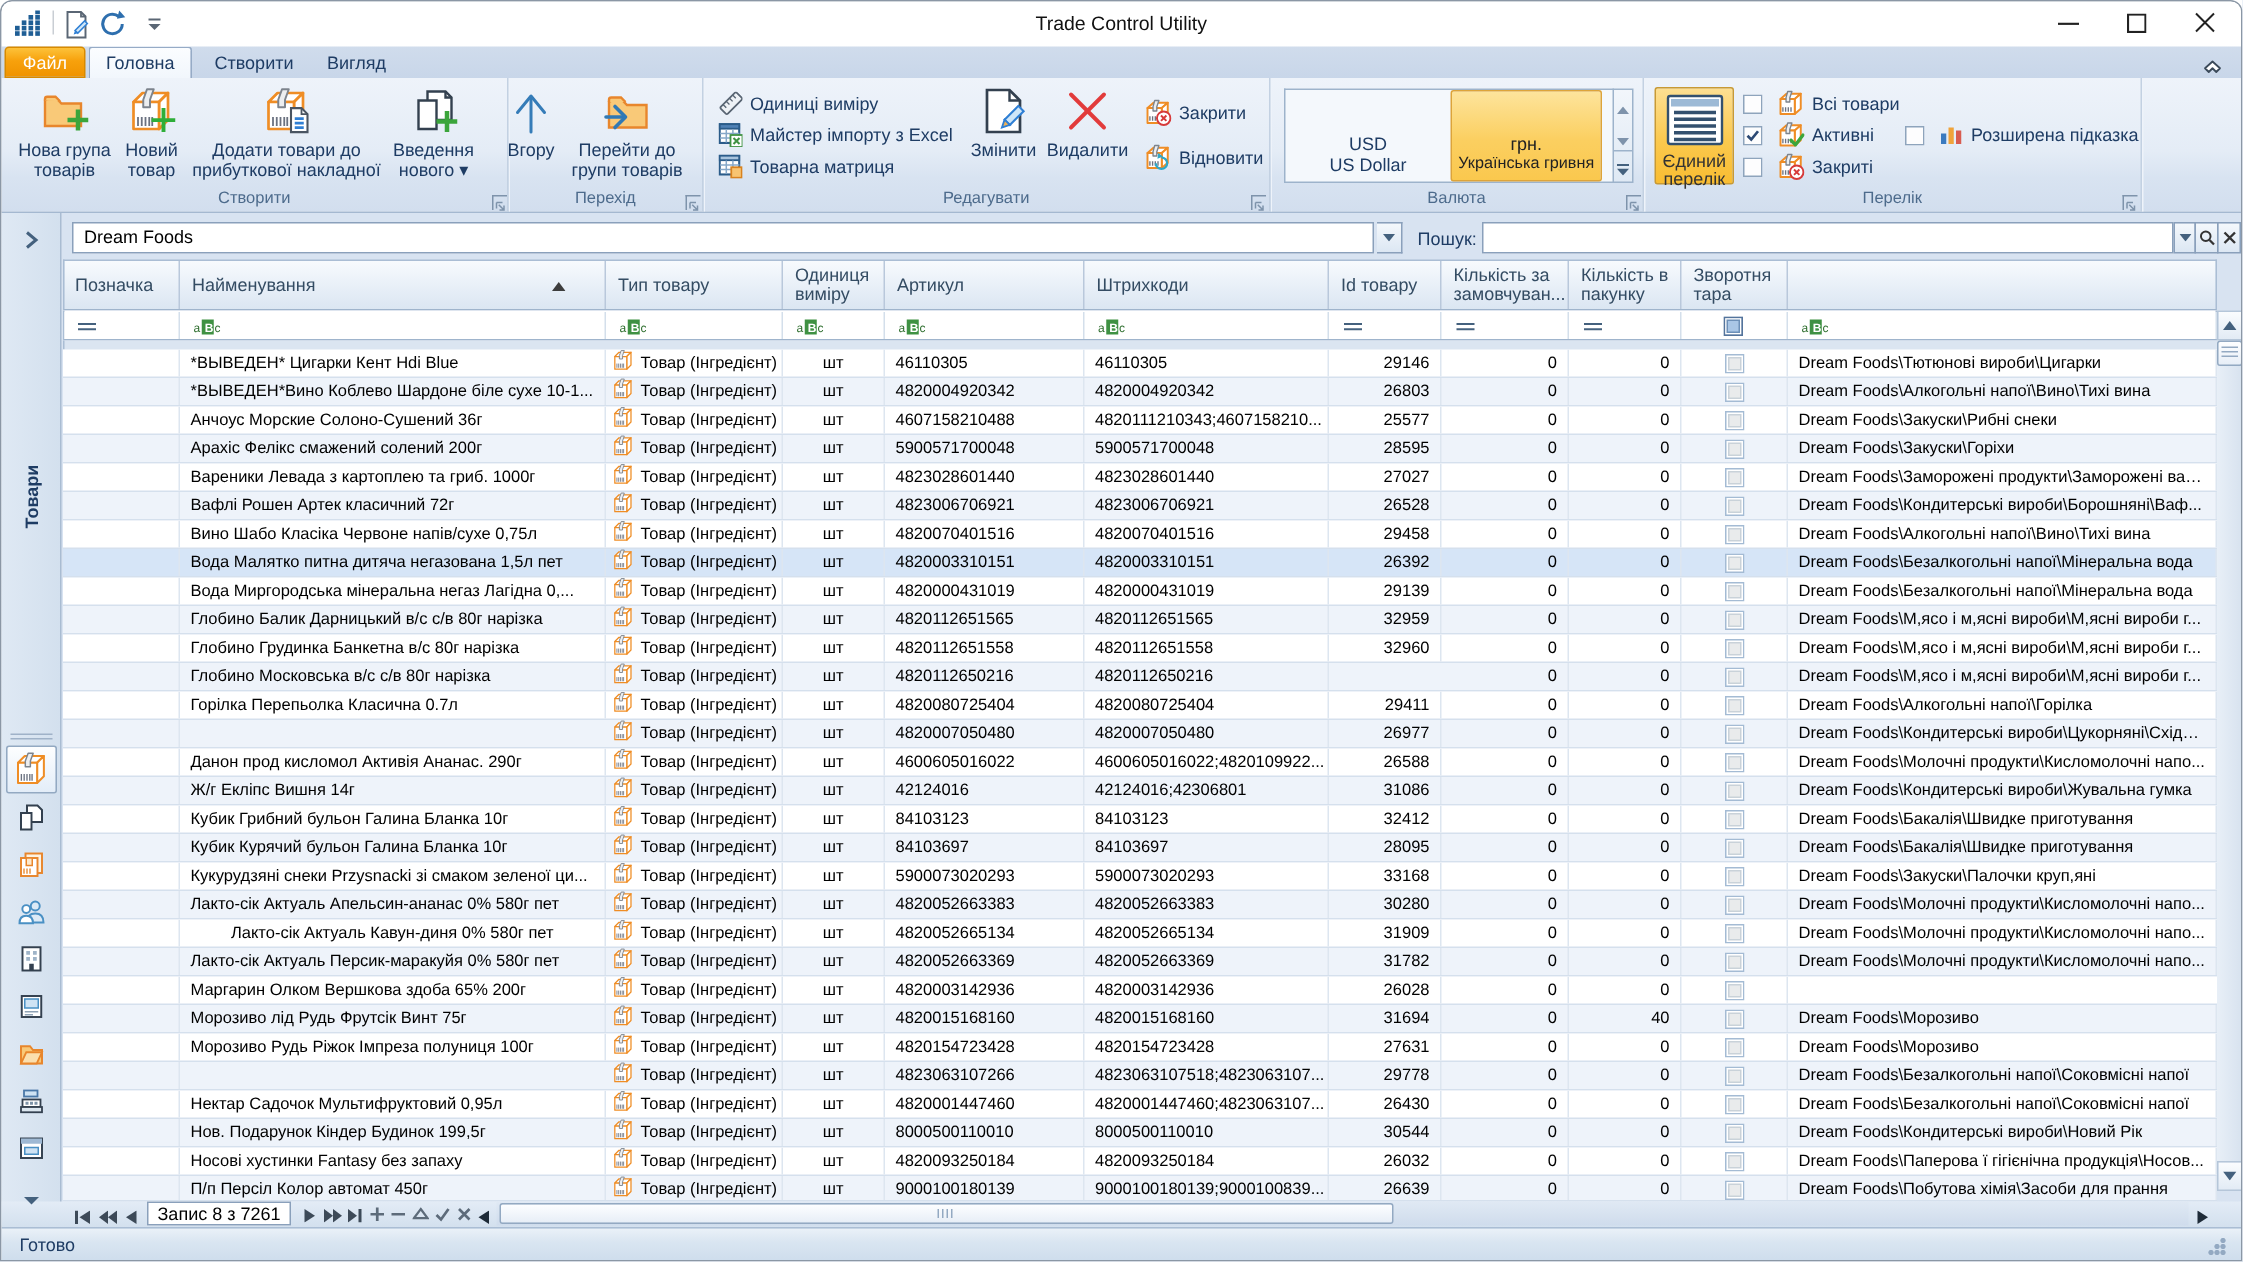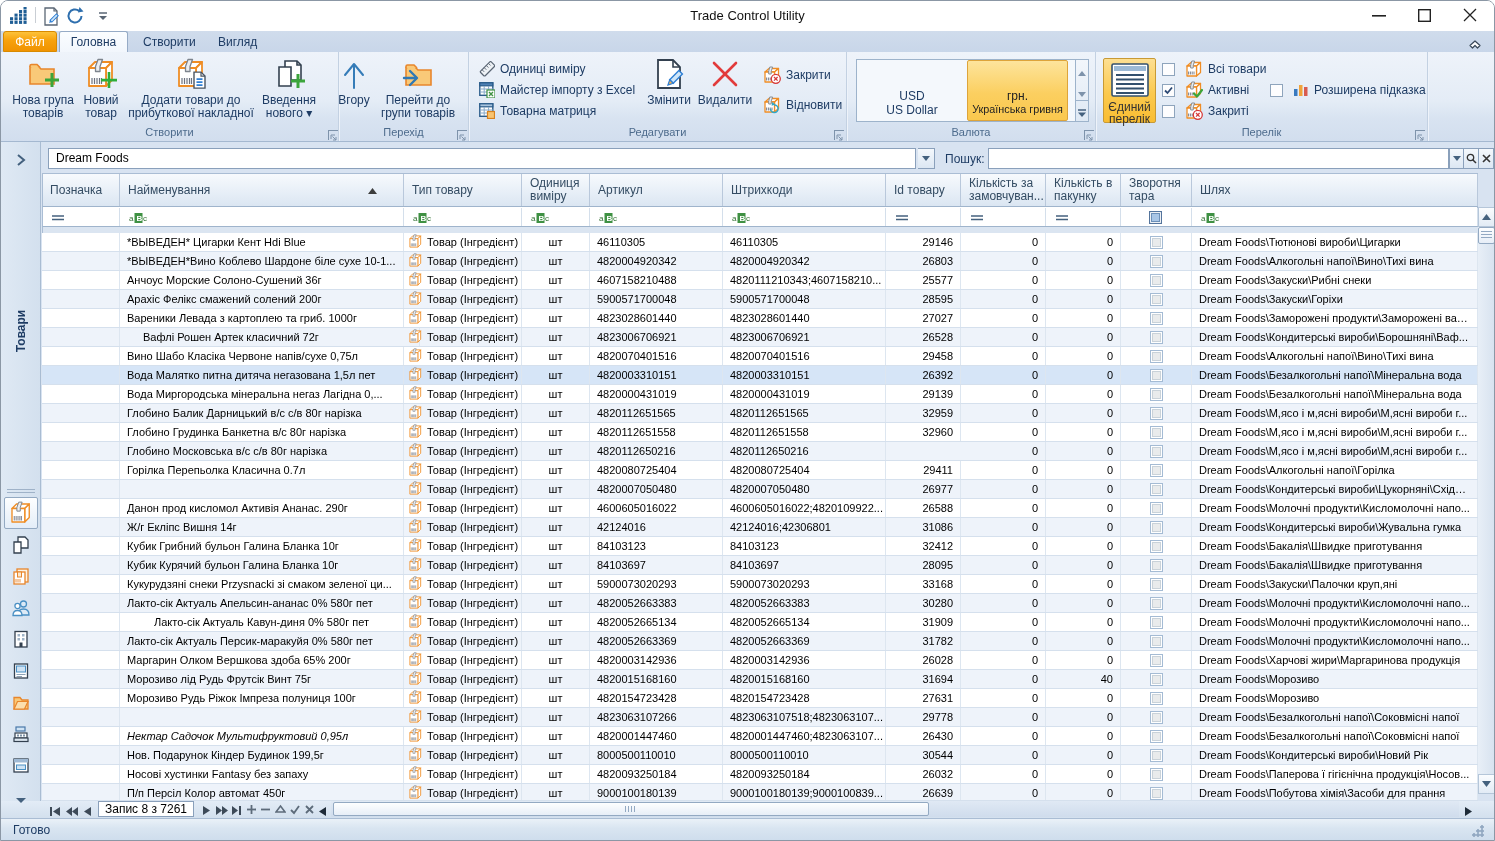--- a/index.html
+++ b/index.html
@@ -555,21 +555,20 @@
           <polygon points="4.5,0 9,6 0,6" fill="#3d3d3d"></polygon>
         </svg></div></div>
 <div class="hcell" style="left:404px;top:173px;width:117px;height:32px">Тип товару</div>
 <div class="hcell" style="left:522px;top:173px;width:67px;height:32px">Одиниця<br>виміру</div>
 <div class="hcell" style="left:590px;top:173px;width:132px;height:32px">Артикул</div>
 <div class="hcell" style="left:723px;top:173px;width:162px;height:32px">Штрихкоди</div>
 <div class="hcell" style="left:886px;top:173px;width:74px;height:32px">Id товару</div>
 <div class="hcell" style="left:961px;top:173px;width:84px;height:32px">Кількість за<br>замовчуван...</div>
 <div class="hcell" style="left:1046px;top:173px;width:74px;height:32px">Кількість в<br>пакунку</div>
 <div class="hcell" style="left:1121px;top:173px;width:70px;height:32px">Зворотня<br>тара</div>
-<div class="hcell" style="left:1192px;top:173px;width:285px;height:32px">Шлях</div>
 <div class="abs" style="left:41px;top:206px;width:1436px;height:20px;background:#fff;border-left:1px solid #aabdd4;border-right:1px solid #aabdd4;border-bottom:1px solid #9fb4cc"></div>
 <div class="fcell" style="left:42px;top:207px;width:77px;height:18px;justify-content:flex-start">
       <svg width="14" height="9" viewBox="0 0 14 9" style="">
         <g stroke="#44617e" stroke-width="1.4">
           <line x1="1" y1="3" x2="13" y2="3"></line>
           <line x1="1" y1="6.5" x2="13" y2="6.5"></line>
         </g>
       </svg>
     </div>
 <div class="fcell" style="left:120px;top:207px;width:283px;height:18px;justify-content:flex-start">
@@ -805,21 +804,21 @@
       <div class="dcell " style="left:1079px;width:71px;padding:0">
         <div style="margin:2.5px auto 0;width:13px"><svg width="13" height="13" viewBox="0 0 13 13" style="">
             <rect x="0.5" y="0.5" width="12" height="12" fill="#fff" stroke="#a4bbd4" stroke-width="1"></rect>
             <rect x="2.5" y="2.5" width="8" height="8" fill="#e9ebec" stroke="#c9d2d9" stroke-width="1"></rect>
           </svg></div>
       </div>
       <div class="dcell " style="left:1150px;width:286px;">Dream Foods\Заморожені продукти\Заморожені вар...</div>
     </div>
 <div class="drow" style="top:327px;height:19px;background:#eef3fa;border-bottom:1px solid #d5e0ed">
       <div class="dcell " style="left:0px;width:78px;"></div>
-      <div class="dcell " style="left:78px;width:284px;margin-left:16px;">Вафлі Рошен Артек класичний 72г</div>
+      <div class="dcell " style="left:78px;width:284px;">Вафлі Рошен Артек класичний 72г</div>
       <div class="dcell " style="left:362px;width:118px;padding-left:4px;padding-right:0"><span style="display:inline-block;vertical-align:-3px;margin-right:4px"><svg width="15" height="15" viewBox="0 0 15 15" style="">
             <g transform="scale(0.46875)" fill="none">
     <polygon points="4,10 21,10 27,4 10,4" fill="#fff" stroke="#ef8d25" stroke-width="1.8" stroke-linejoin="round"></polygon>
     <polygon points="21,10 27,4 27,22 21,28" fill="#fff" stroke="#ef8d25" stroke-width="1.8" stroke-linejoin="round"></polygon>
     <rect x="4" y="10" width="17" height="18" fill="#fff" stroke="#ef8d25" stroke-width="1.8" stroke-linejoin="round"></rect>
     <polygon points="13,1.5 17.5,1.5 15,8.5 15,13.5 10.5,13.5 10.5,8.5" fill="#eceef0" stroke="#7d848d" stroke-width="1.3" stroke-linejoin="round"></polygon>
     <g stroke="#6b7280" stroke-width="1.2">
       <line x1="7" y1="20" x2="7" y2="26"></line>
                 <line x1="9.5" y1="20" x2="9.5" y2="26"></line>
                 <line x1="12" y1="20" x2="12" y2="26"></line>
@@ -1376,21 +1375,20 @@
       <div class="dcell " style="left:681px;width:163px;padding-right:2px">4820003142936</div>
       <div class="dcell num" style="left:844px;width:75px;">26028</div>
       <div class="dcell num" style="left:919px;width:85px;">0</div>
       <div class="dcell num" style="left:1004px;width:75px;">0</div>
       <div class="dcell " style="left:1079px;width:71px;padding:0">
         <div style="margin:2.5px auto 0;width:13px"><svg width="13" height="13" viewBox="0 0 13 13" style="">
             <rect x="0.5" y="0.5" width="12" height="12" fill="#fff" stroke="#a4bbd4" stroke-width="1"></rect>
             <rect x="2.5" y="2.5" width="8" height="8" fill="#e9ebec" stroke="#c9d2d9" stroke-width="1"></rect>
           </svg></div>
       </div>
-      <div class="dcell " style="left:1150px;width:286px;">Dream Foods\Харчові жири\Маргаринова продукція</div>
     </div>
 <div class="drow" style="top:669px;height:19px;background:#eef3fa;border-bottom:1px solid #d5e0ed">
       <div class="dcell " style="left:0px;width:78px;"></div>
       <div class="dcell " style="left:78px;width:284px;">Морозиво лід Рудь Фрутсік Винт 75г</div>
       <div class="dcell " style="left:362px;width:118px;padding-left:4px;padding-right:0"><span style="display:inline-block;vertical-align:-3px;margin-right:4px"><svg width="15" height="15" viewBox="0 0 15 15" style="">
             <g transform="scale(0.46875)" fill="none">
     <polygon points="4,10 21,10 27,4 10,4" fill="#fff" stroke="#ef8d25" stroke-width="1.8" stroke-linejoin="round"></polygon>
     <polygon points="21,10 27,4 27,22 21,28" fill="#fff" stroke="#ef8d25" stroke-width="1.8" stroke-linejoin="round"></polygon>
     <rect x="4" y="10" width="17" height="18" fill="#fff" stroke="#ef8d25" stroke-width="1.8" stroke-linejoin="round"></rect>
     <polygon points="13,1.5 17.5,1.5 15,8.5 15,13.5 10.5,13.5 10.5,8.5" fill="#eceef0" stroke="#7d848d" stroke-width="1.3" stroke-linejoin="round"></polygon>
@@ -1475,21 +1473,21 @@
       <div class="dcell " style="left:1079px;width:71px;padding:0">
         <div style="margin:2.5px auto 0;width:13px"><svg width="13" height="13" viewBox="0 0 13 13" style="">
             <rect x="0.5" y="0.5" width="12" height="12" fill="#fff" stroke="#a4bbd4" stroke-width="1"></rect>
             <rect x="2.5" y="2.5" width="8" height="8" fill="#e9ebec" stroke="#c9d2d9" stroke-width="1"></rect>
           </svg></div>
       </div>
       <div class="dcell " style="left:1150px;width:286px;">Dream Foods\Безалкогольні напої\Соковмісні напої</div>
     </div>
 <div class="drow" style="top:726px;height:19px;background:#fff;border-bottom:1px solid #d5e0ed">
       <div class="dcell " style="left:0px;width:78px;"></div>
-      <div class="dcell " style="left:78px;width:284px;font-style:italic;">Нектар Садочок Мультифруктовий 0,95л</div>
+      <div class="dcell " style="left:78px;width:284px;">Нектар Садочок Мультифруктовий 0,95л</div>
       <div class="dcell " style="left:362px;width:118px;padding-left:4px;padding-right:0"><span style="display:inline-block;vertical-align:-3px;margin-right:4px"><svg width="15" height="15" viewBox="0 0 15 15" style="">
             <g transform="scale(0.46875)" fill="none">
     <polygon points="4,10 21,10 27,4 10,4" fill="#fff" stroke="#ef8d25" stroke-width="1.8" stroke-linejoin="round"></polygon>
     <polygon points="21,10 27,4 27,22 21,28" fill="#fff" stroke="#ef8d25" stroke-width="1.8" stroke-linejoin="round"></polygon>
     <rect x="4" y="10" width="17" height="18" fill="#fff" stroke="#ef8d25" stroke-width="1.8" stroke-linejoin="round"></rect>
     <polygon points="13,1.5 17.5,1.5 15,8.5 15,13.5 10.5,13.5 10.5,8.5" fill="#eceef0" stroke="#7d848d" stroke-width="1.3" stroke-linejoin="round"></polygon>
     <g stroke="#6b7280" stroke-width="1.2">
       <line x1="7" y1="20" x2="7" y2="26"></line>
                 <line x1="9.5" y1="20" x2="9.5" y2="26"></line>
                 <line x1="12" y1="20" x2="12" y2="26"></line>

